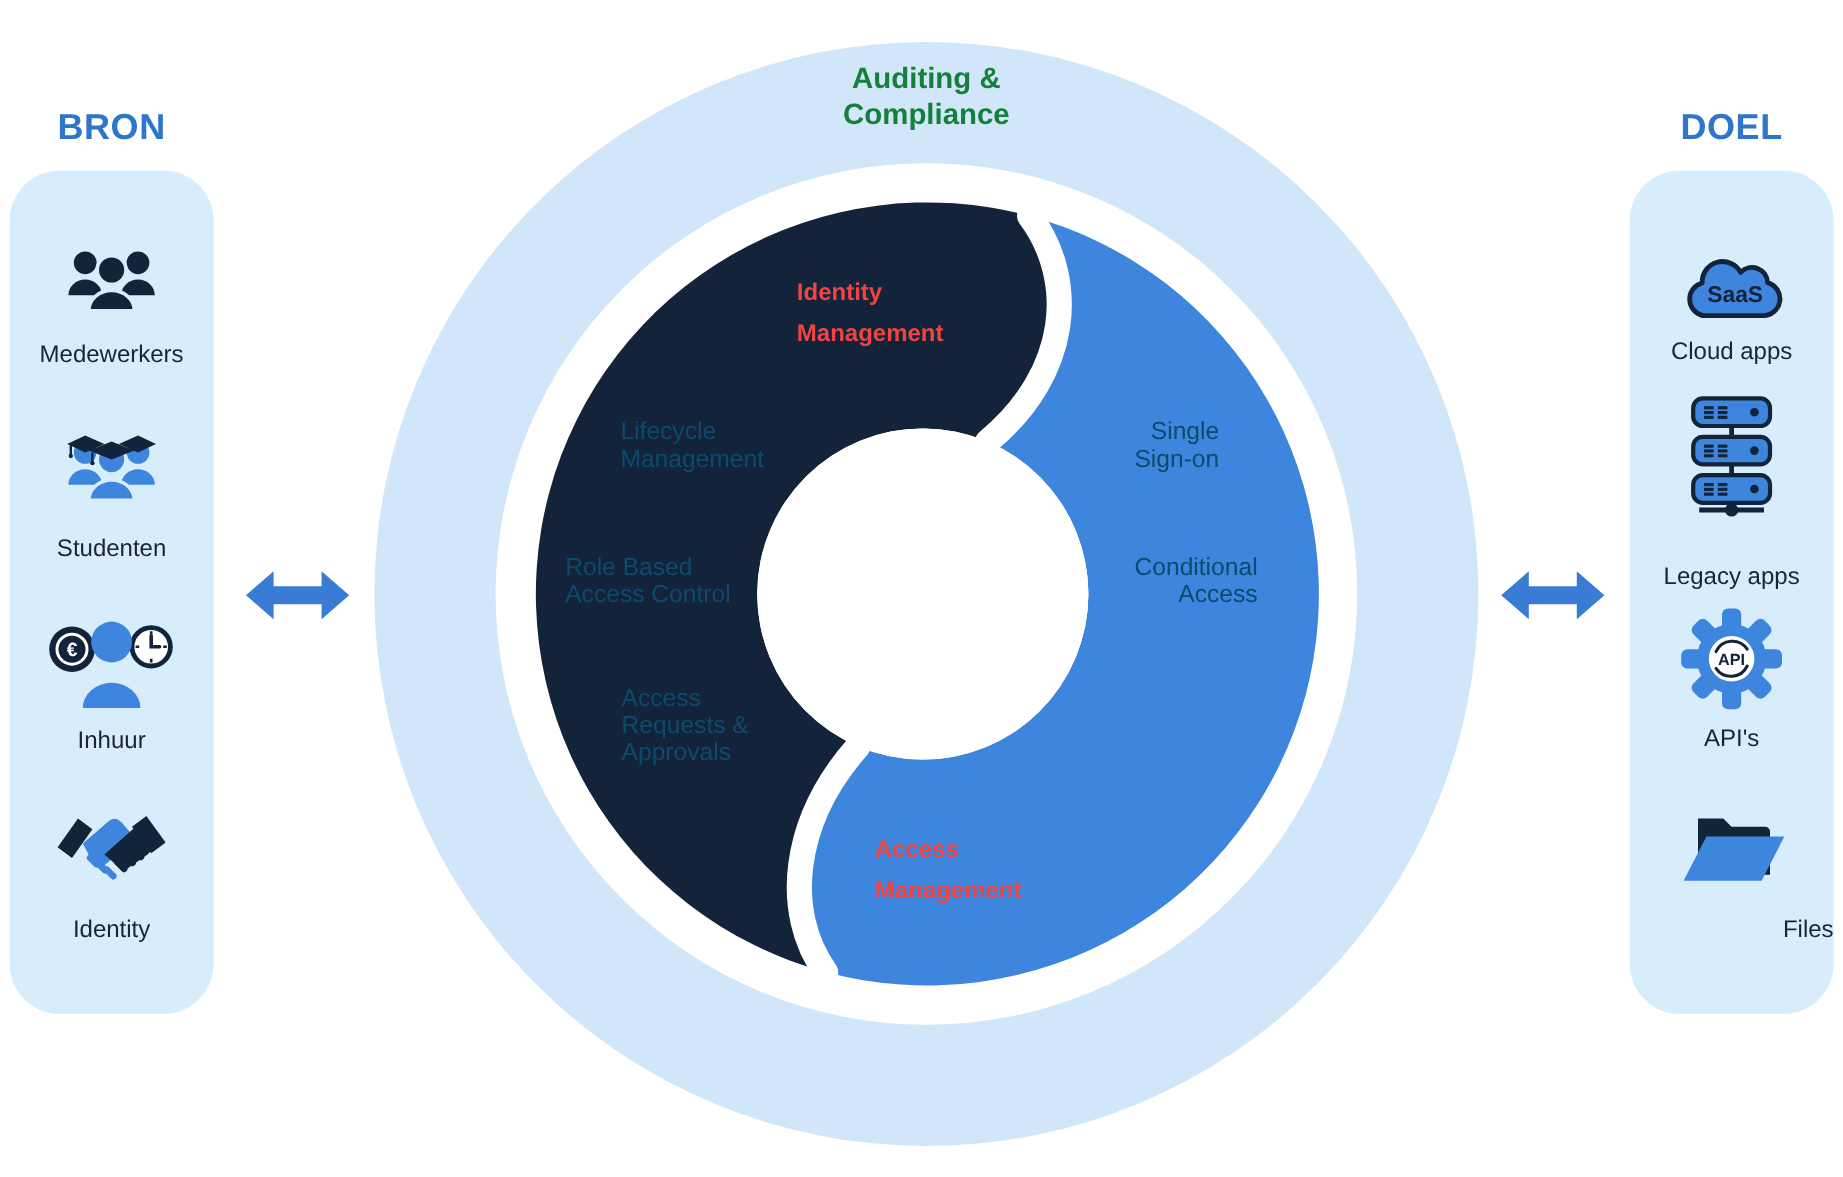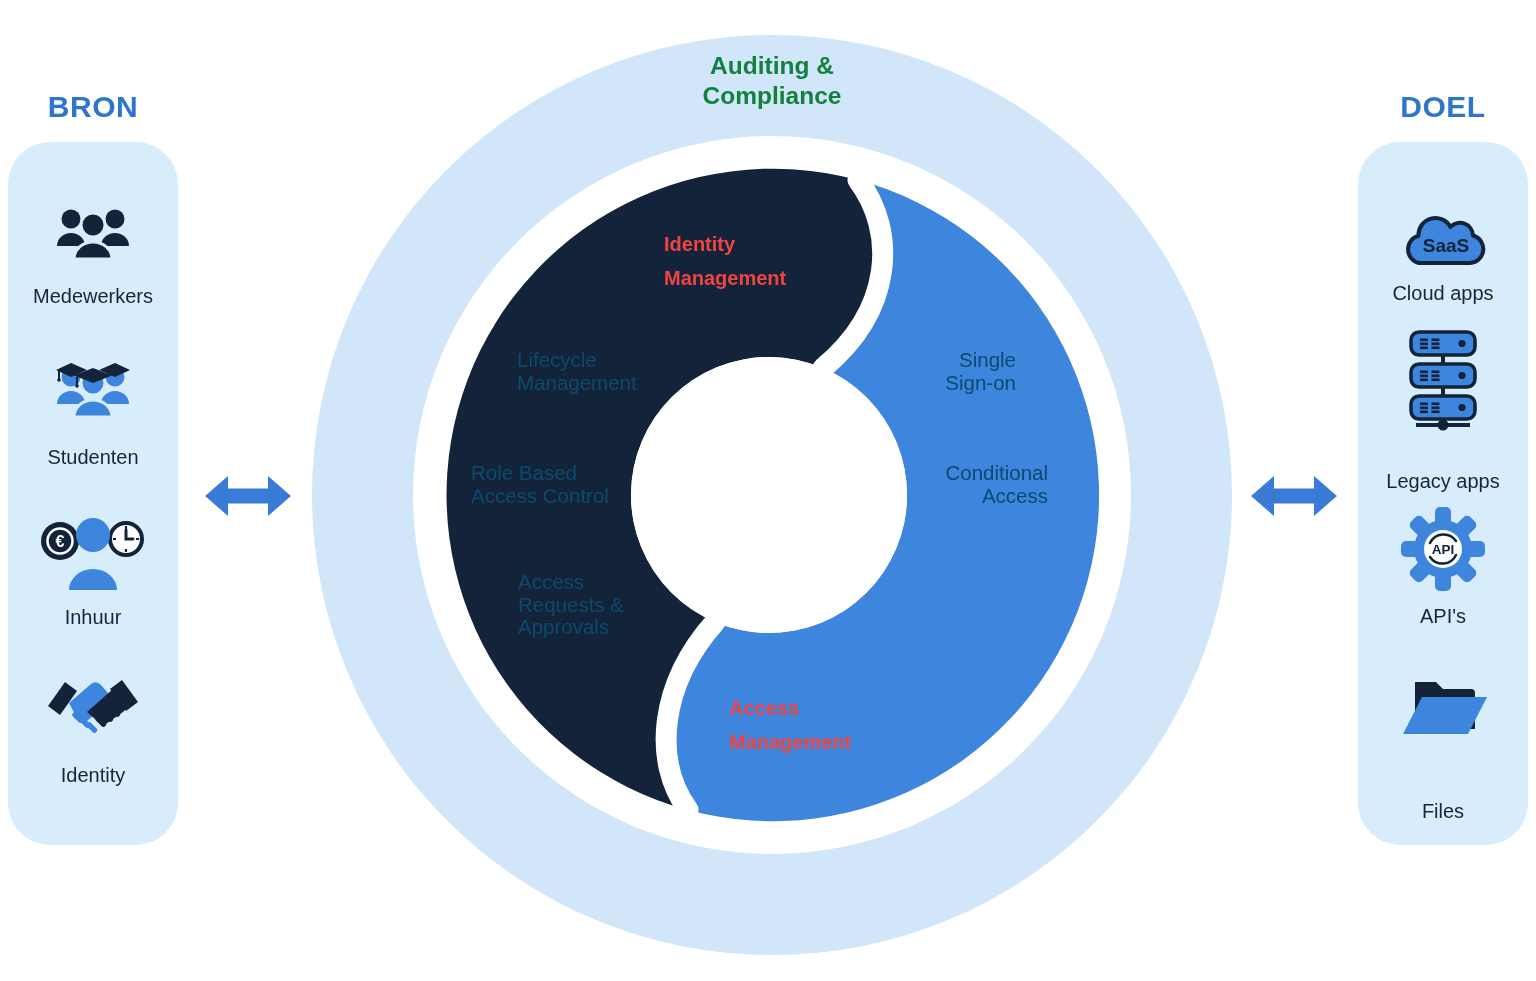--- a/index.html
+++ b/index.html
@@ -208,15 +208,15 @@
     <path d="M31 38 a15 15 0 0 1 26 -2" stroke="#132339" stroke-width="2.5" fill="none" stroke-linecap="round"></path>
     <path d="M57 50 a15 15 0 0 1 -26 2" stroke="#132339" stroke-width="2.5" fill="none" stroke-linecap="round"></path>
     <text x="44" y="49" font-size="13.5" font-weight="bold" fill="#132339" text-anchor="middle">API</text>
   </svg>
   <div class="item-label" style="left:1358px;top:605px;">API's</div>
 
   <svg class="abs" style="left:1397px;top:670px;" width="92" height="72" viewBox="0 0 92 72">
     <path d="M18 12 h21 l7 7 h28 a4 4 0 0 1 4 4 v36 H18 z" fill="#132339"></path>
     <polygon points="6,64 25,27 90,27 71,64" fill="#3d85dd"></polygon>
   </svg>
-  <div class="item-label" style="left:1358px;top:800px;">Files</div>
+  <div class="item-label" style="left:1358px;top:764px;text-align:right;">Files</div>
 
 </div>
 
 </body></html>

